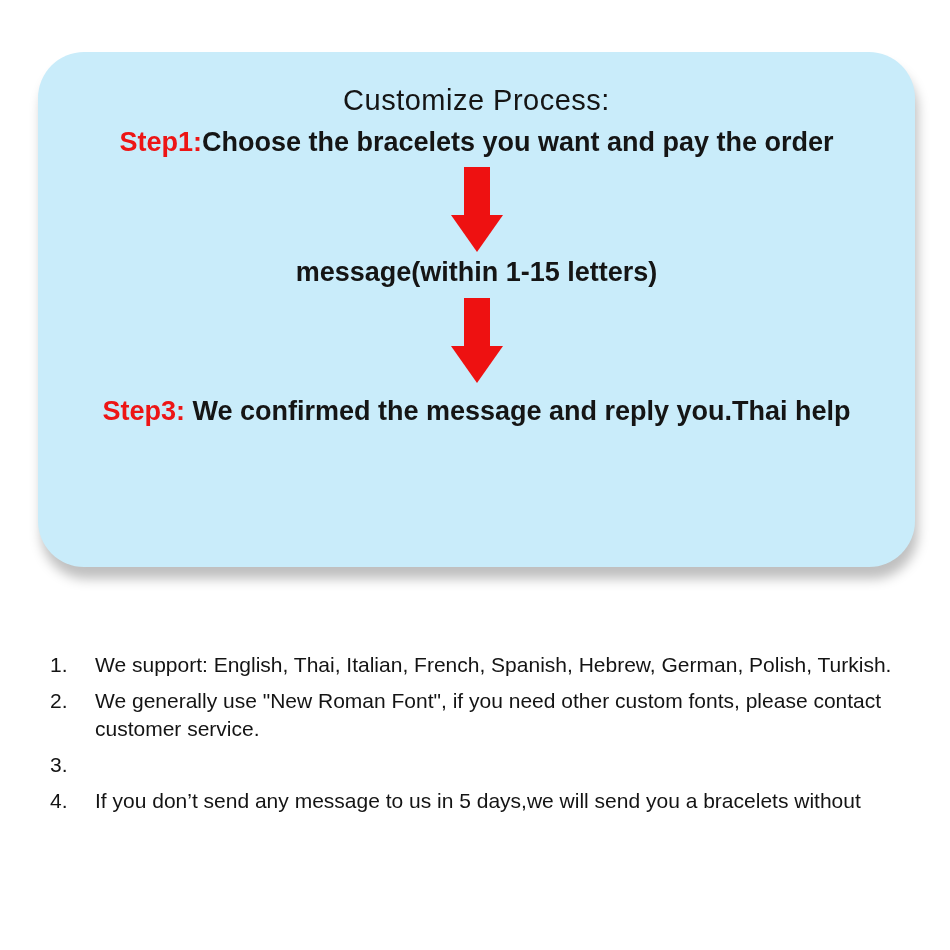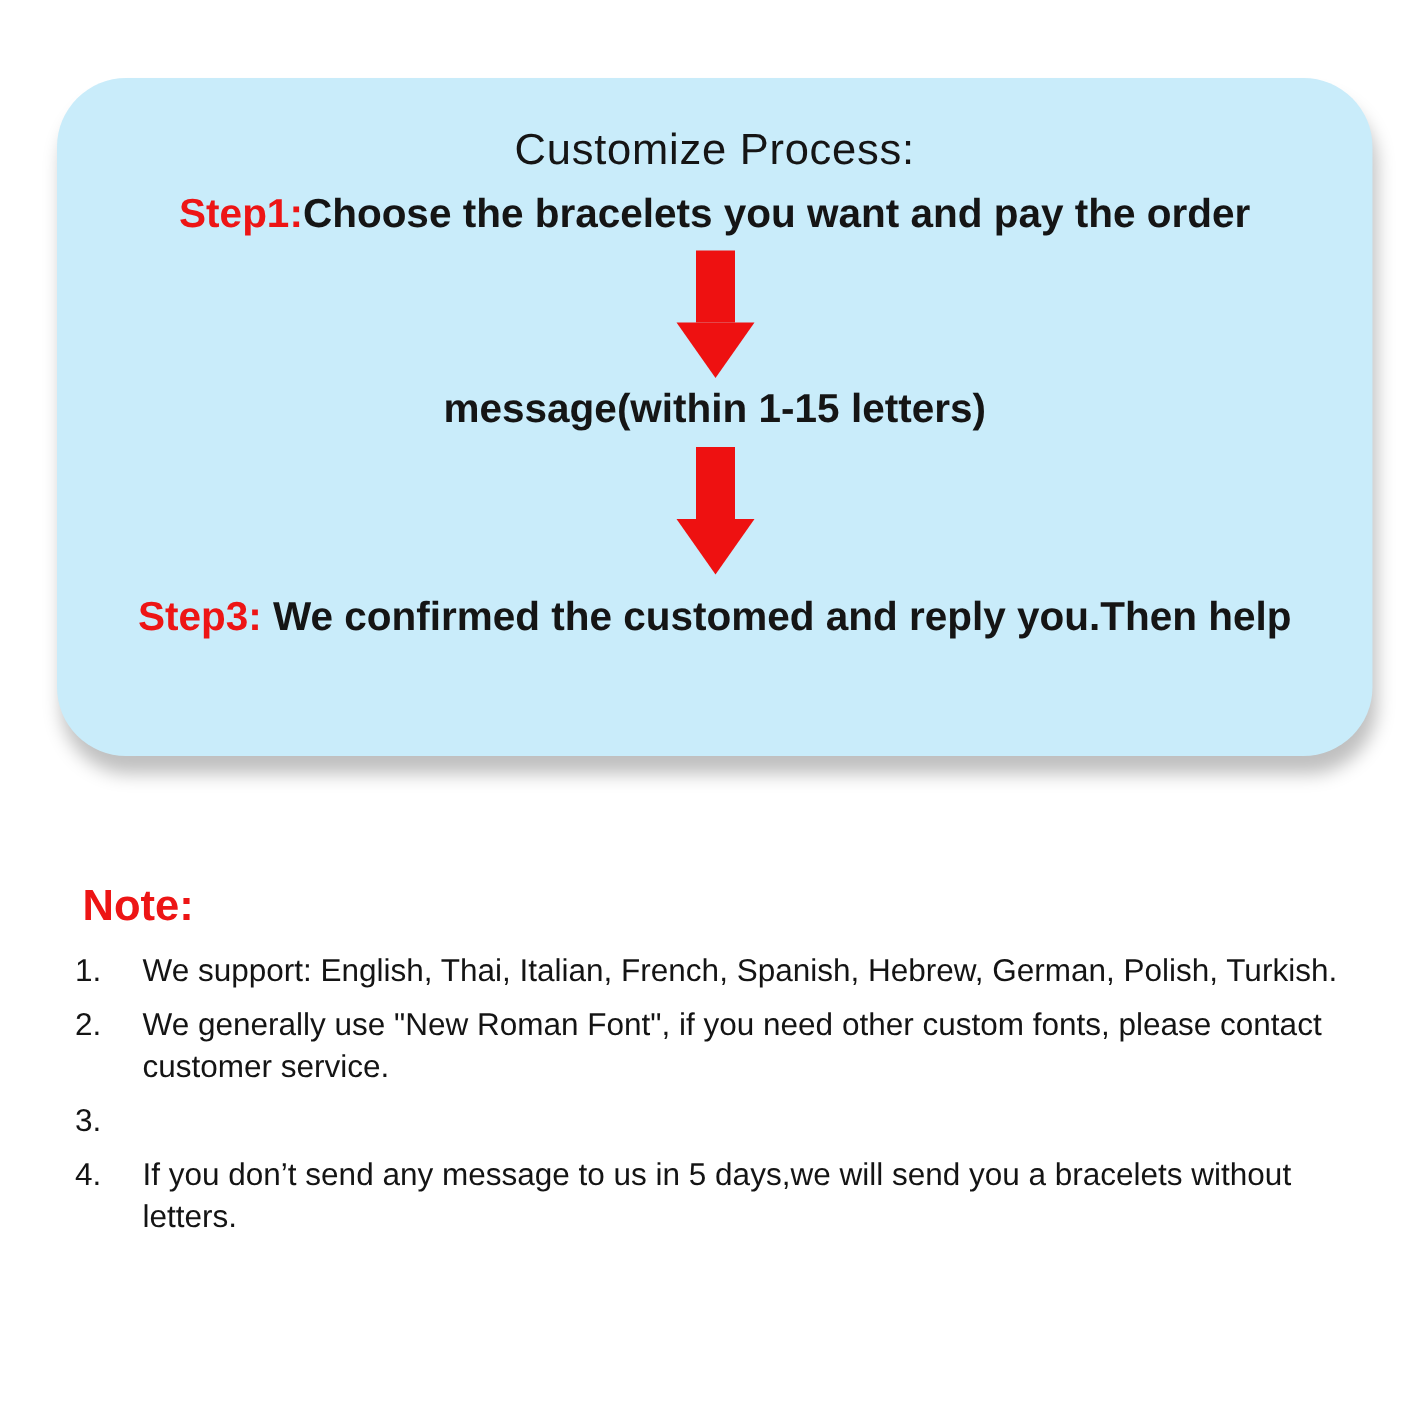--- a/index.html
+++ b/index.html
@@ -7,21 +7,21 @@
     width: 950px; height: 950px;
     background: #ffffff;
     font-family: "Liberation Sans", "DejaVu Sans", sans-serif;
     overflow: hidden;
   }
   .process-box {
     box-sizing: border-box;
     margin-left: 38px;
     margin-top: 52px;
     width: 877px;
-    height: 452px;
+    height: 515px;
     background: var(--box-bg, #c9ecfa);
     border-radius: 46px;
     box-shadow: 3px 12px 12px rgba(0,0,0,0.25);
     display: flex;
     flex-direction: column;
     align-items: center;
     padding-top: 30px;
   }
   .process-title {
     font-size: 29px;
@@ -107,26 +107,25 @@
   <div class="step step-2">
     <div class="step-line">message(within 1-15 letters)</div>
   </div>
 
   <div class="down-arrow arrow-2">
     <div class="shaft"></div>
     <div class="head"></div>
   </div>
 
   <div class="step step-3">
-    <div class="step-line"><span class="step-label">Step3:</span><span> We confirmed the customed and reply you.Then help</span></div>
+    <div class="step-line"><span class="step-label">Step3:</span><span> We confirmed the message and reply you.Thai help</span></div>
   </div>
 </div>
 
 <div class="note-section">
-  <div class="note-heading">Note:</div>
 
   <div class="note-item">
     <div class="note-num">1.</div>
     <div class="note-lines">
       <div class="note-line">We support: English, Thai, Italian, French, Spanish, Hebrew, German, Polish, Turkish.</div>
     </div>
   </div>
 
   <div class="note-item">
     <div class="note-num">2.</div>
@@ -139,16 +138,15 @@
   <div class="note-item">
     <div class="note-num">3.</div>
     <div class="note-lines">
     </div>
   </div>
 
   <div class="note-item">
     <div class="note-num">4.</div>
     <div class="note-lines">
       <div class="note-line">If you don’t send any message to us in 5 days,we will send you a bracelets without</div>
-      <div class="note-line">letters.</div>
     </div>
   </div>
 </div>
 
 </body></html>

